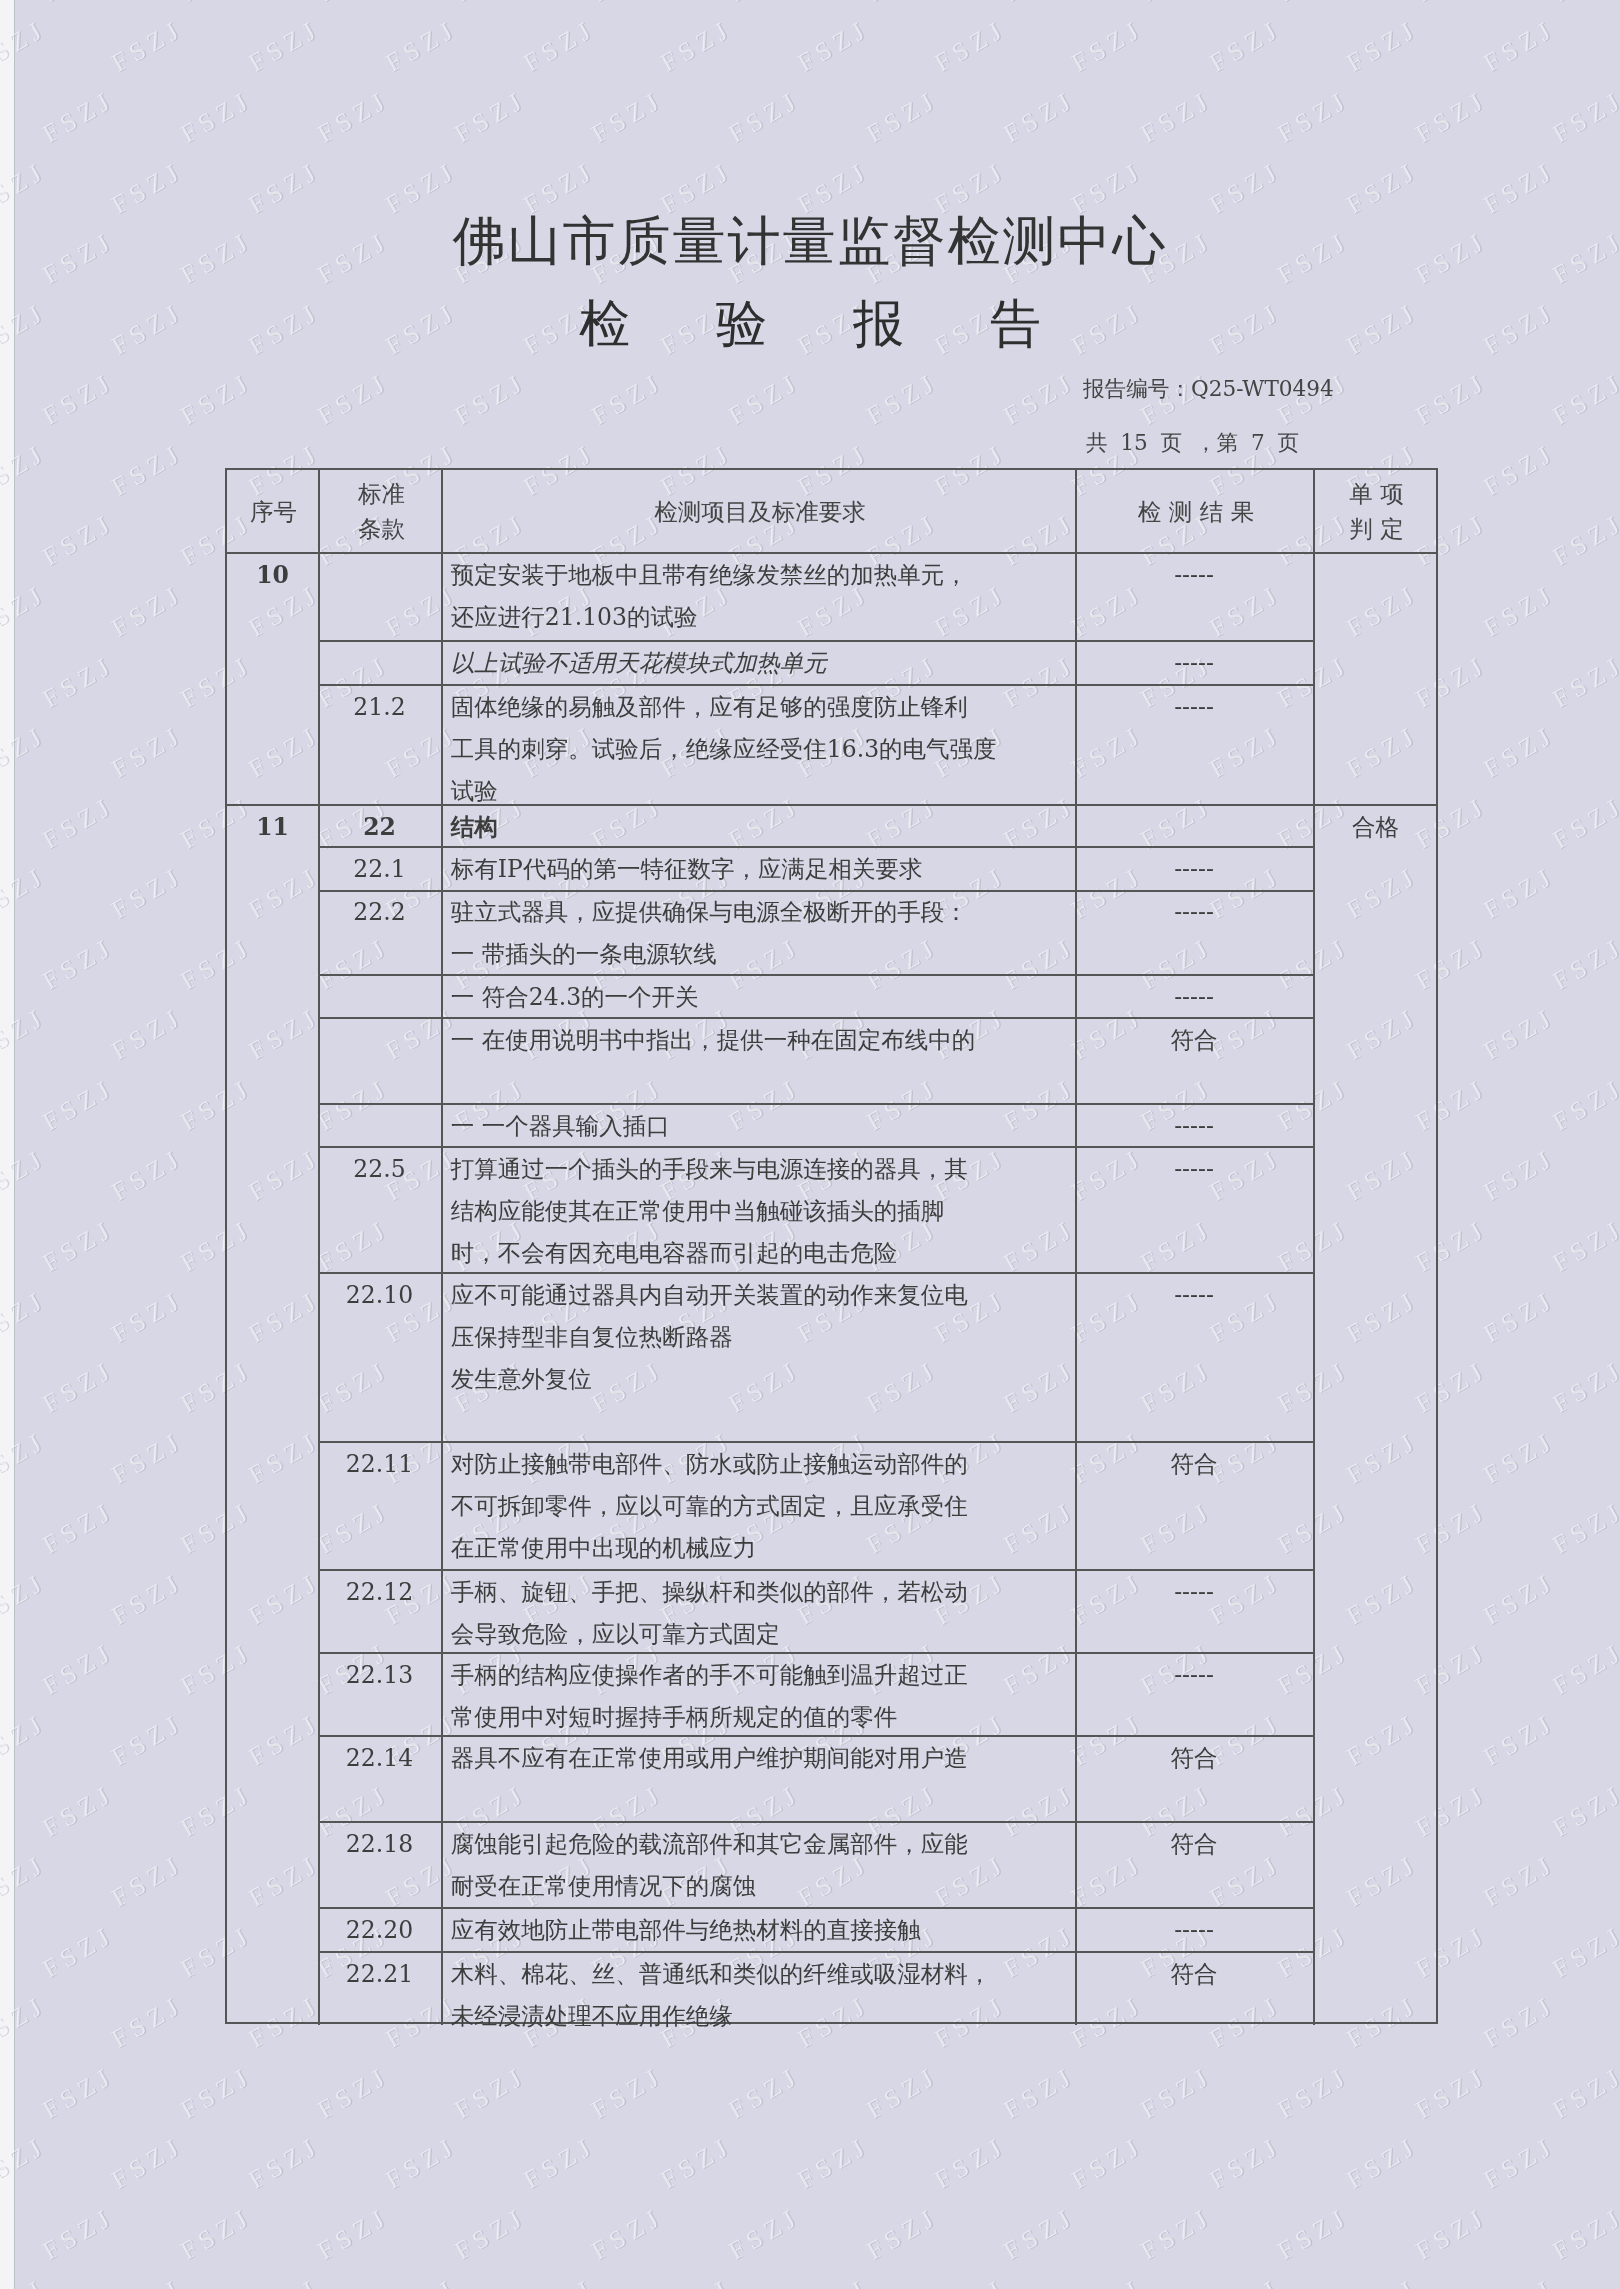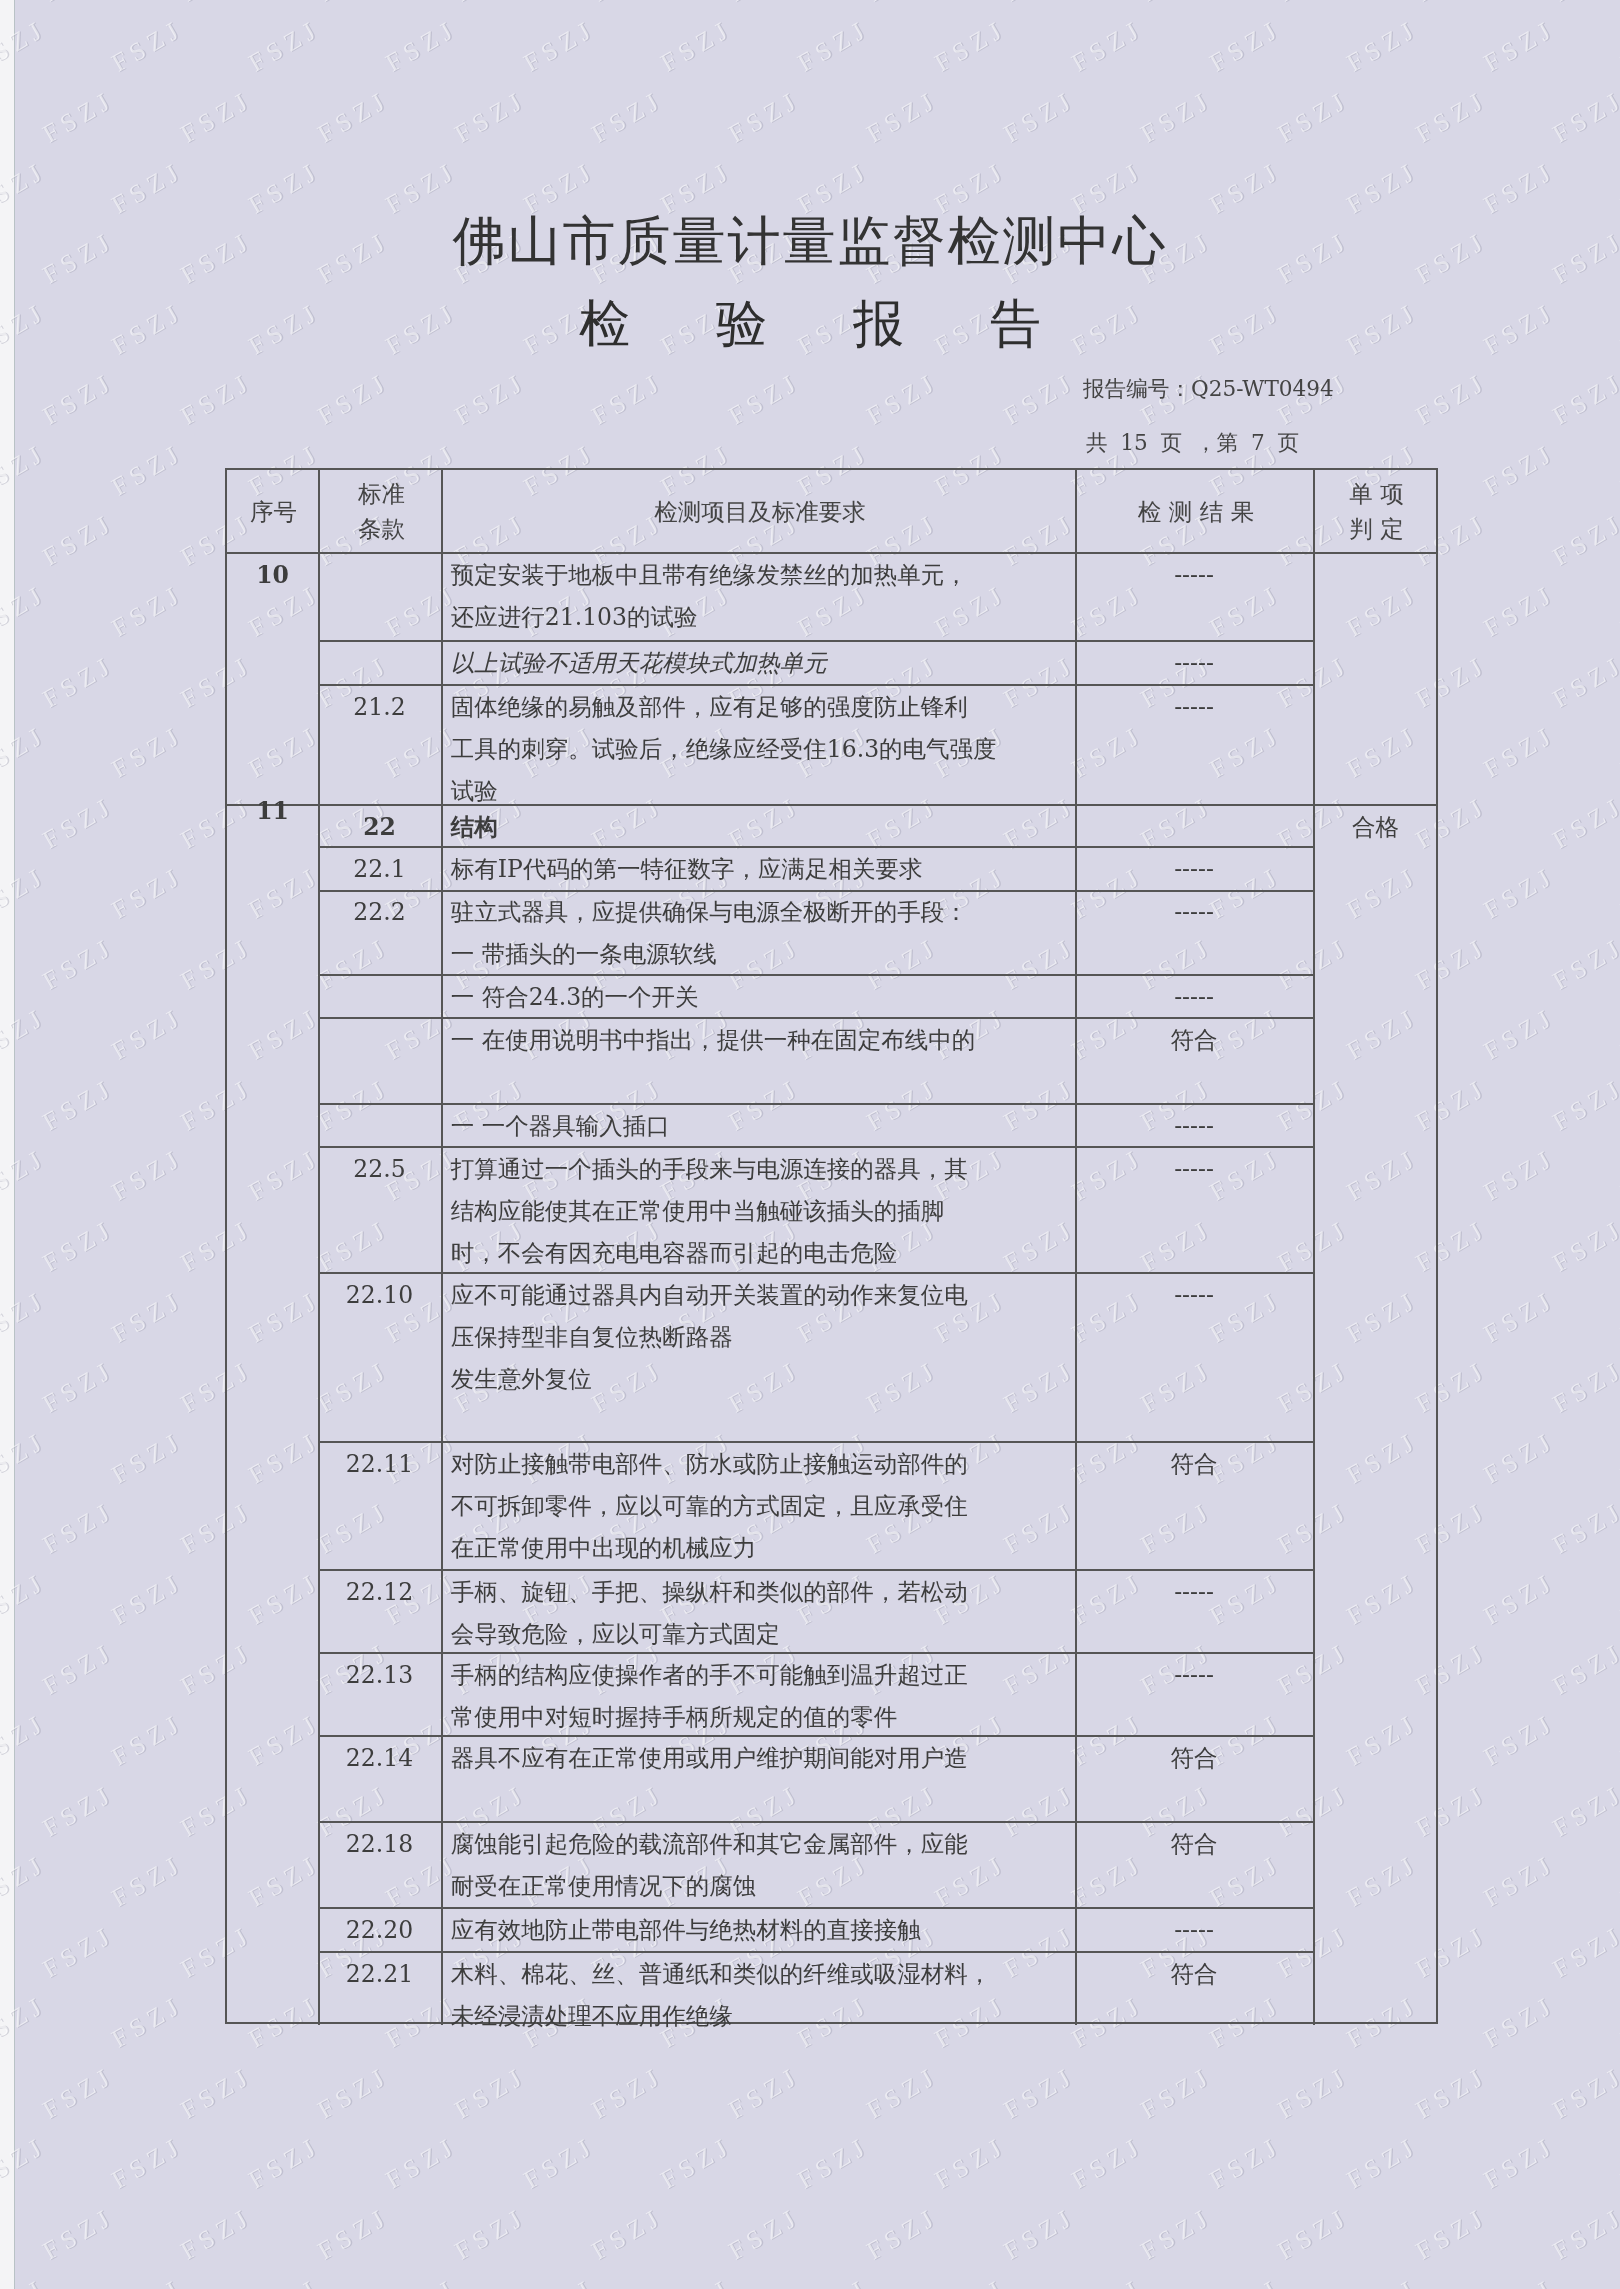--- a/index.html
+++ b/index.html
@@ -605,17 +605,17 @@
         <div style="white-space:nowrap;">应有效地防止带电部件与绝热材料的直接接触</div>
       </div>
       <div class="cell center" style="left:848px;top:1439px;width:238px;height:44px;">-----</div>
       <div class="hl" style="left:91px;top:1481px;width:995px;"></div>
       <div class="cell center" style="left:91px;top:1483px;width:123px;height:72px;">22.21</div>
       <div class="cell req" style="left:214px;top:1483px;width:634px;height:72px;">
         <div style="white-space:nowrap;">木料、棉花、丝、普通纸和类似的纤维或吸湿材料，</div>
         <div style="white-space:nowrap;">未经浸渍处理不应用作绝缘</div>
       </div>
       <div class="cell center" style="left:848px;top:1483px;width:238px;height:72px;">符合</div>
-      <div class="cell center bold" style="left:0px;top:320px;width:91px;height:1218px;">11</div>
+      <div class="cell center bold" style="left:0px;top:336px;width:91px;height:1218px;">11</div>
       <div class="cell center" style="left:1086px;top:336px;width:125px;height:1218px;">合格</div>
     </div>
 </div>
 
 
 </body></html>

